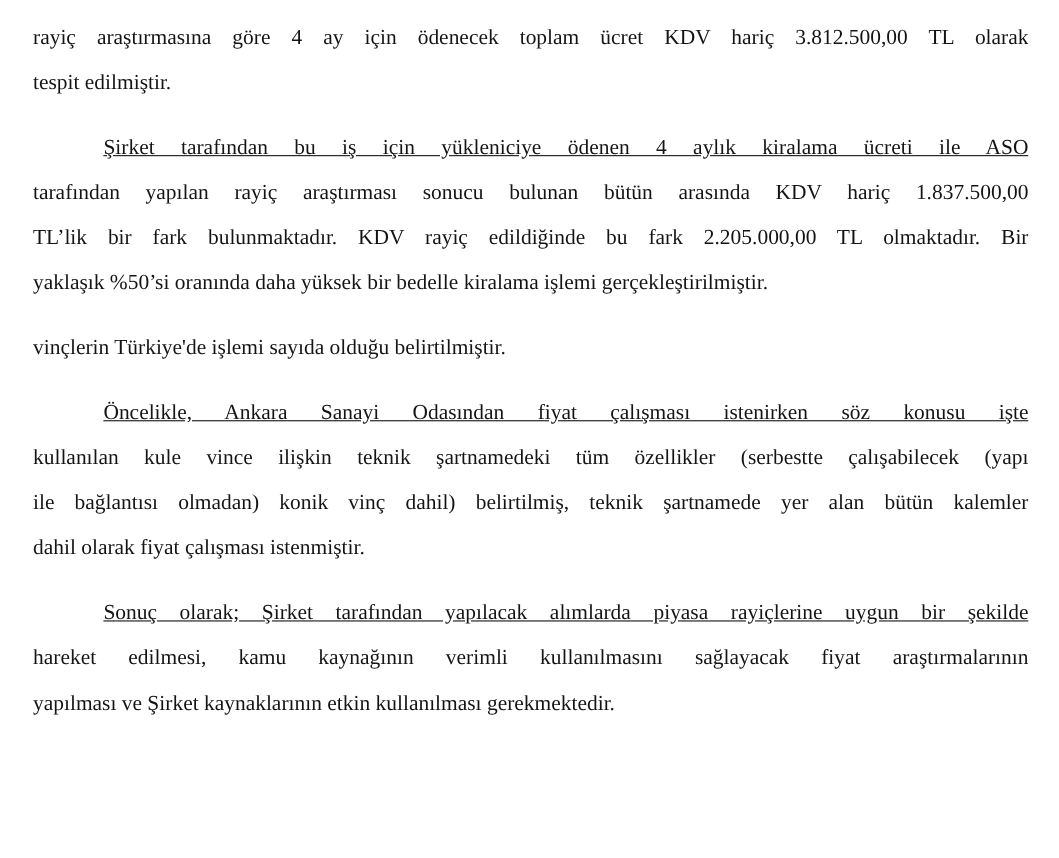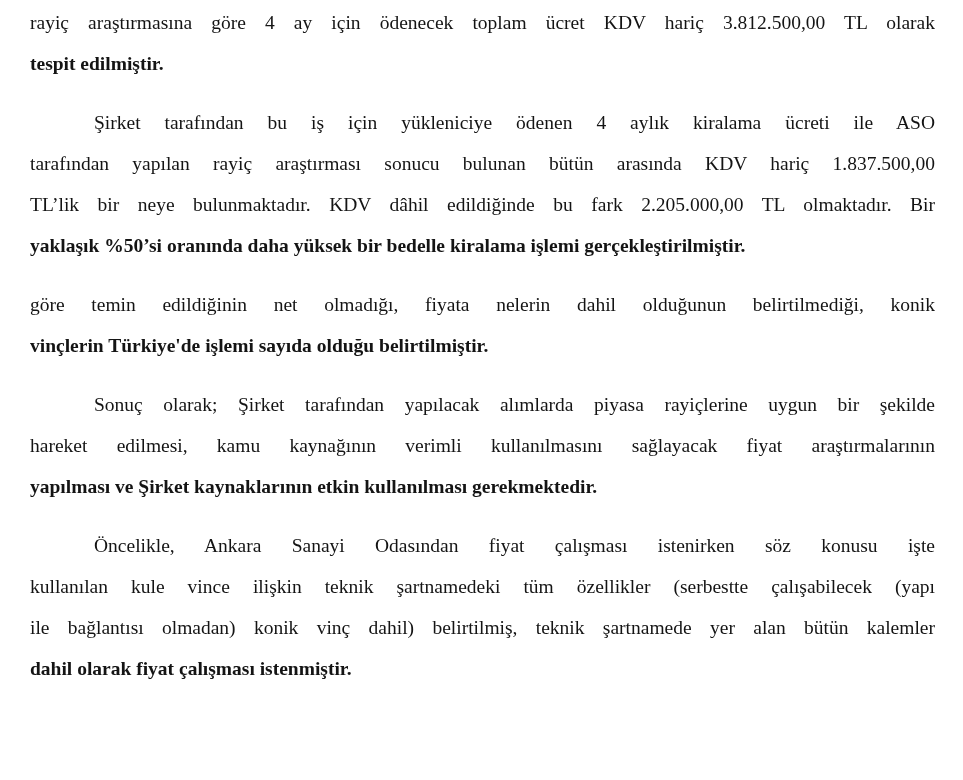--- a/index.html
+++ b/index.html
@@ -9,67 +9,66 @@
   }
   body {
     width: 963px;
     height: 780px;
     overflow: hidden;
   }
   .page {
     box-sizing: border-box;
     width: 963px;
     height: 780px;
-    padding: 2px 28px 0 30px;
+    padding: 14px 28px 0 30px;
     background: #ffffff;
     font-family: "Liberation Serif", "DejaVu Serif", serif;
     font-size: 19.5px;
     color: #141414;
   }
   .paragraph {
     margin: 0 0 18px 0;
   }
   .line {
     height: 41px;
     line-height: 41px;
     overflow: hidden;
     text-align: justify;
     text-align-last: justify;
     white-space: normal;
   }
   .line.last {
     text-align-last: left;
-    font-weight: bold;
   }
   .line.indent {
     padding-left: 64px;
+    text-decoration: underline;
   }
 </style>
 </head>
 <body>
 
 <div class="page" style="background: rgb(255, 255, 255); color: rgb(20, 20, 20);">
     <div class="paragraph">
       <div class="line">rayiç araştırmasına göre 4 ay için ödenecek toplam ücret KDV hariç 3.812.500,00 TL olarak</div>
       <div class="line last">tespit edilmiştir.</div>
     </div>
     <div class="paragraph">
       <div class="line indent">Şirket tarafından bu iş için yükleniciye ödenen 4 aylık kiralama ücreti ile ASO</div>
       <div class="line">tarafından yapılan rayiç araştırması sonucu bulunan bütün arasında KDV hariç 1.837.500,00</div>
-      <div class="line">TL’lik bir neye bulunmaktadır. KDV dâhil edildiğinde bu fark 2.205.000,00 TL olmaktadır. Bir</div>
+      <div class="line">TL’lik bir fark bulunmaktadır. KDV rayiç edildiğinde bu fark 2.205.000,00 TL olmaktadır. Bir</div>
       <div class="line last">yaklaşık %50’si oranında daha yüksek bir bedelle kiralama işlemi gerçekleştirilmiştir.</div>
     </div>
     <div class="paragraph">
-      <div class="line">göre temin edildiğinin net olmadığı, fiyata nelerin dahil olduğunun belirtilmediği, konik</div>
       <div class="line last">vinçlerin Türkiye'de işlemi sayıda olduğu belirtilmiştir.</div>
-    </div>
-    <div class="paragraph">
-      <div class="line indent">Sonuç olarak; Şirket tarafından yapılacak alımlarda piyasa rayiçlerine uygun bir şekilde</div>
-      <div class="line">hareket edilmesi, kamu kaynağının verimli kullanılmasını sağlayacak fiyat araştırmalarının</div>
-      <div class="line last">yapılması ve Şirket kaynaklarının etkin kullanılması gerekmektedir.</div>
     </div>
     <div class="paragraph">
       <div class="line indent">Öncelikle, Ankara Sanayi Odasından fiyat çalışması istenirken söz konusu işte</div>
       <div class="line">kullanılan kule vince ilişkin teknik şartnamedeki tüm özellikler (serbestte çalışabilecek (yapı</div>
       <div class="line">ile bağlantısı olmadan) konik vinç dahil) belirtilmiş, teknik şartnamede yer alan bütün kalemler</div>
       <div class="line last">dahil olarak fiyat çalışması istenmiştir.</div>
     </div>
+    <div class="paragraph">
+      <div class="line indent">Sonuç olarak; Şirket tarafından yapılacak alımlarda piyasa rayiçlerine uygun bir şekilde</div>
+      <div class="line">hareket edilmesi, kamu kaynağının verimli kullanılmasını sağlayacak fiyat araştırmalarının</div>
+      <div class="line last">yapılması ve Şirket kaynaklarının etkin kullanılması gerekmektedir.</div>
+    </div>
   </div>
 
 </body></html>

